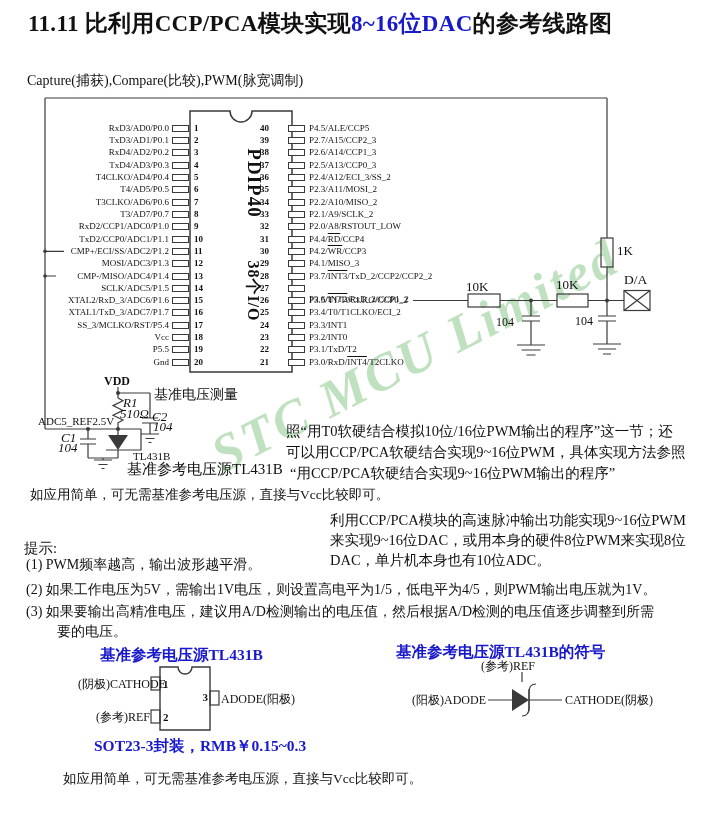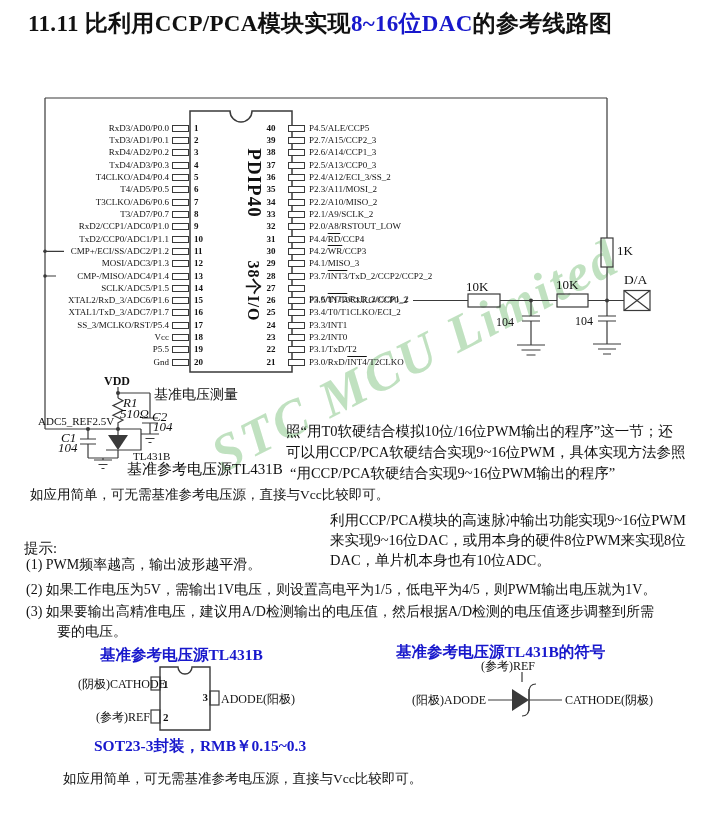--- a/index.html
+++ b/index.html
@@ -8,21 +8,21 @@
   .t{position:absolute;white-space:nowrap;font-family:"Liberation Serif","DejaVu Serif",serif;color:#111;}
   .blue{color:#1818cc;}
   .bold{font-weight:700;}
   #title{position:absolute;left:28px;top:8px;font-size:23px;font-weight:700;letter-spacing:.3px;white-space:nowrap;}
   .body14{font-size:14px;}
   .para{font-size:14.5px;}
   .ov{text-decoration:overline;}
   .pl{left:0;width:169px;text-align:right;font-size:9px;line-height:11px;}
   .pr{left:309px;font-size:9px;line-height:11px;}
   .pn{font-size:9px;line-height:11px;font-weight:700;}
-  .pnr{left:260px;width:22px;text-align:center;}
+  .pnr{left:260px;width:22px;text-align:left;}
   .pbox{position:absolute;width:17px;height:7px;border:1px solid #3a3a3a;box-sizing:border-box;background:#fff;}
   #watermark{position:absolute;left:215px;top:428px;font-size:52px;font-style:italic;font-weight:700;
              letter-spacing:3px;color:rgba(140,200,140,.55);transform:rotate(-27deg);transform-origin:0 50%;
              white-space:nowrap;z-index:0;}
   svg,.t,.pbox{z-index:1;}
   .sm{font-size:13px;line-height:11px;font-style:italic;}
   .lbl11{font-size:11px;}
   .lbl12{font-size:12px;}
   .lbl13{font-size:13px;}
   .blue-title{font-size:15.5px;font-weight:700;color:#1818cc;}
@@ -30,20 +30,21 @@
 </head>
 <body>
 
 <div id="page">
 
   <div id="watermark">STC MCU Limited</div>
 
   <div id="title">
     <span>11.11 比利用CCP/PCA模块实现</span><span class="blue">8~16位DAC</span><span>的参考线路图</span>
   </div>
+  <div class="t body14" style="left:27px;top:72px">Capture(捕获),Compare(比较),PWM(脉宽调制)</div>
 
   <svg width="724" height="813" style="position:absolute;left:0;top:0" xmlns="http://www.w3.org/2000/svg">
     <g stroke="#3a3a3a" stroke-width="1.2" fill="none">
 
       <path d="M45,98 H607 M45,98 V429 M607,98 V238 M607,267 V300.5 M45,251.3 H64 M45,276 H56"></path>
 
       <path d="M413,300.5 H468 M500,300.5 H557 M588,300.5 H624"></path>
       <rect x="601" y="238" width="12" height="29"></rect>
       <rect x="468" y="294" width="32" height="13"></rect>
       <rect x="557" y="294" width="31" height="13"></rect>

